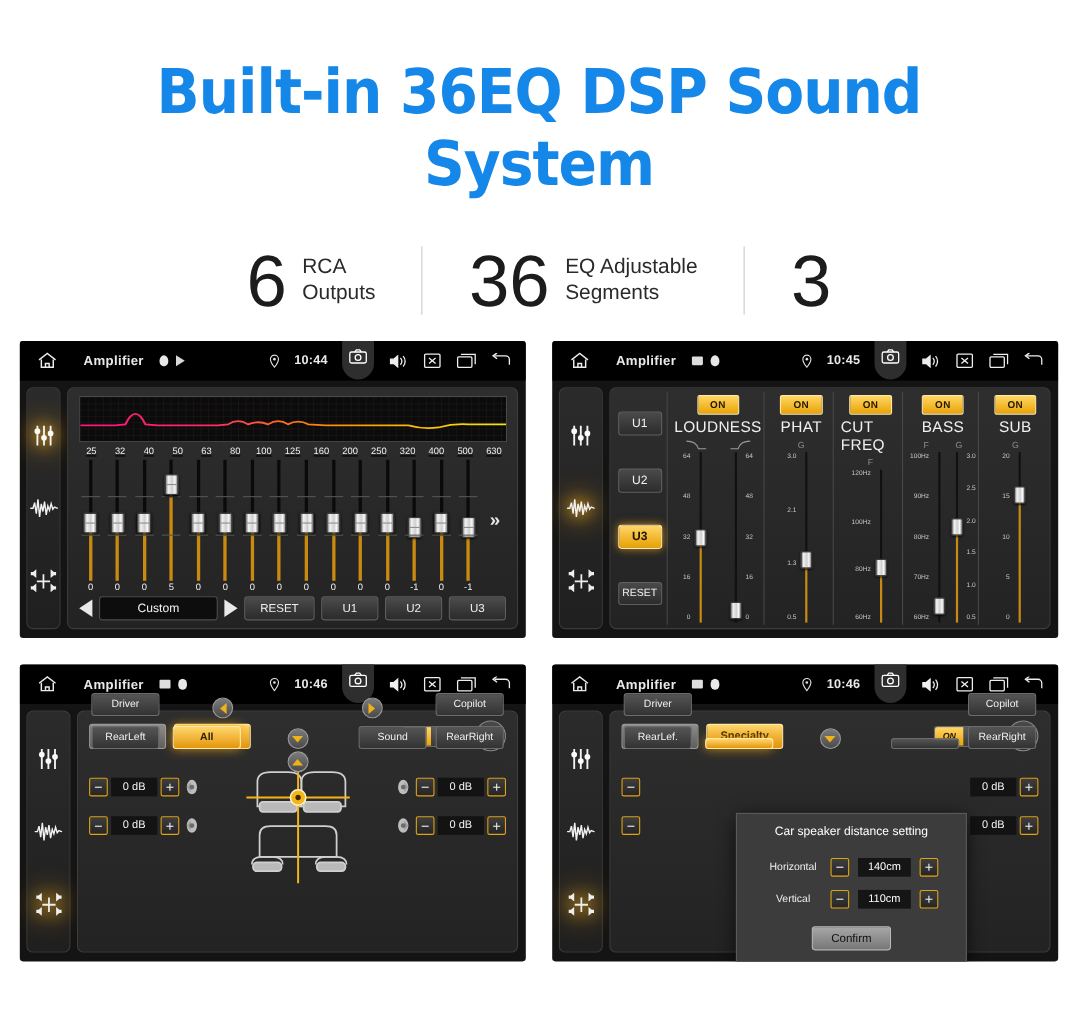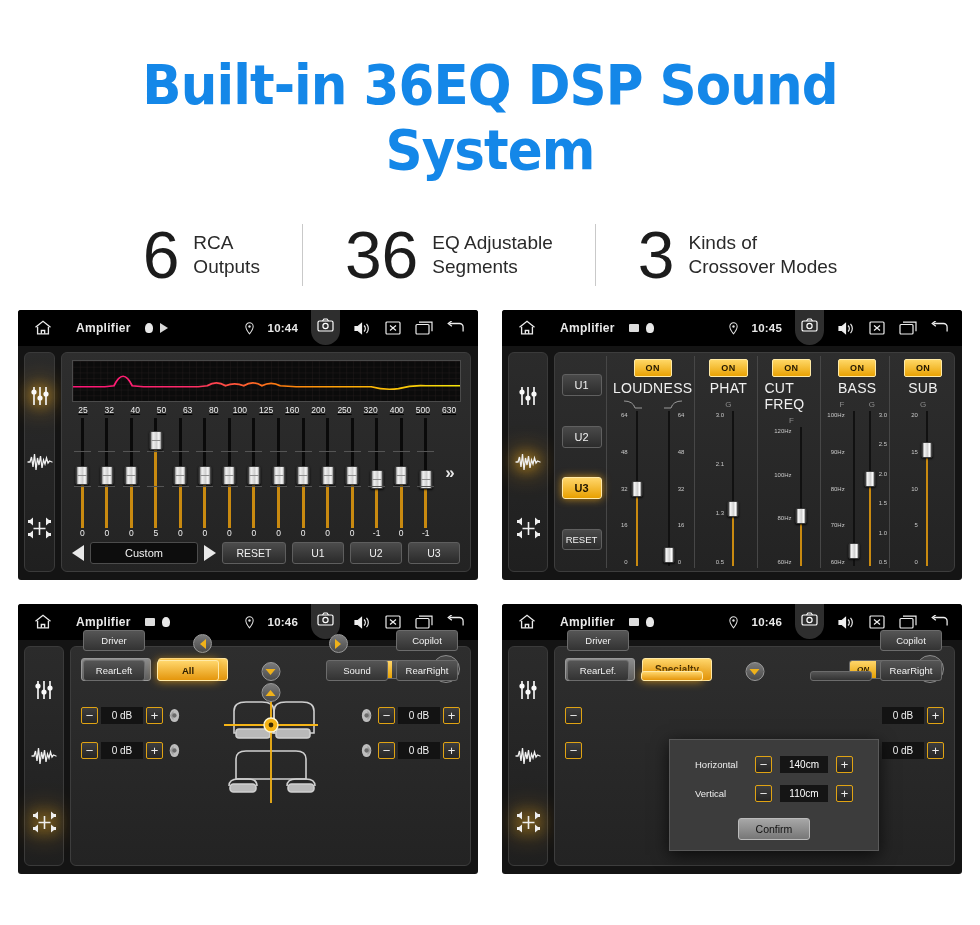--- a/index.html
+++ b/index.html
@@ -241,21 +241,21 @@
     box-shadow: 0 0 10px rgba(240,165,20,.8);
   }
   
   .dialog {
     position:absolute; left:108px; top:56px; width:210px;
     background:#3c3c3c; border:1px solid #5a5a5a; z-index:20;
     padding:10px 0 0; box-shadow:0 4px 16px rgba(0,0,0,.7);
   }
   .dlg-title { color:#fff; font-size:11px; text-align:center; padding-bottom:12px;}
   .dlg-row { display:flex; align-items:center; justify-content:center; gap:8px; padding:6px 0;}
-  .dlg-lbl { color:#eee; font-size:9.5px; width:52px; text-align:left;}
+  .dlg-lbl { color:#eee; font-size:9.5px; width:52px; text-align:center;}
   .dlg-val { width:48px; text-align:center; color:#fff; font-size:10px; background:#151515; padding:3px 0;}
   .dlg-confirm {
     display:block; margin: 10px auto 10px; width:72px; text-align:center;
     background:linear-gradient(180deg,#a7a7a7,#777); border:1px solid #bbb; color:#111;
     font-size:10.5px; padding:4px 0; border-radius:3px;
   }
 </style>
 </head>
 <body>
 
@@ -273,24 +273,20 @@
   <div class="stat">
     <div class="stat-num">36</div>
     <div class="stat-txt">
       <div>EQ Adjustable</div>
       <div>Segments</div>
     </div>
   </div>
   <div class="stat-div"></div>
   <div class="stat">
     <div class="stat-num">3</div>
-    <div class="stat-txt">
-      <div>Kinds of</div>
-      <div>Crossover Modes</div>
-    </div>
   </div>
 </div>
 
 <div class="panels">
 
   <div class="screen">
     <div class="statusbar">
       <span class="sb-home">
         <svg viewBox="0 0 24 24" width="22" height="20" fill="none" stroke="#eaeaea" stroke-width="1.6">
           <path d="M3 11 L12 4 L21 11"></path>
@@ -1086,20 +1082,21 @@
             </span>
 
           <span class="bal-bottom-btn" style="left:6px; bottom:32px">Driver</span>
           <span class="bal-bottom-btn" style="right:6px; bottom:32px">Copilot</span>
           <span class="bal-bottom-btn" style="left:6px; bottom:2px">RearLef.</span>
           <span class="bal-bottom-btn active" style="left:80px; bottom:2px"></span>
           <span class="bal-bottom-btn" style="right:76px; bottom:2px"></span>
           <span class="bal-bottom-btn" style="right:6px; bottom:2px">RearRight</span>
 
           <div class="dialog">
+            <div class="dlg-title">Car speaker distance setting</div>
             <div class="dlg-row">
               <span class="dlg-lbl">Horizontal</span>
               <span class="pm">−</span>
               <span class="dlg-val">140cm</span>
               <span class="pm">+</span>
             </div>
             <div class="dlg-row">
               <span class="dlg-lbl">Vertical</span>
               <span class="pm">−</span>
               <span class="dlg-val">110cm</span>

